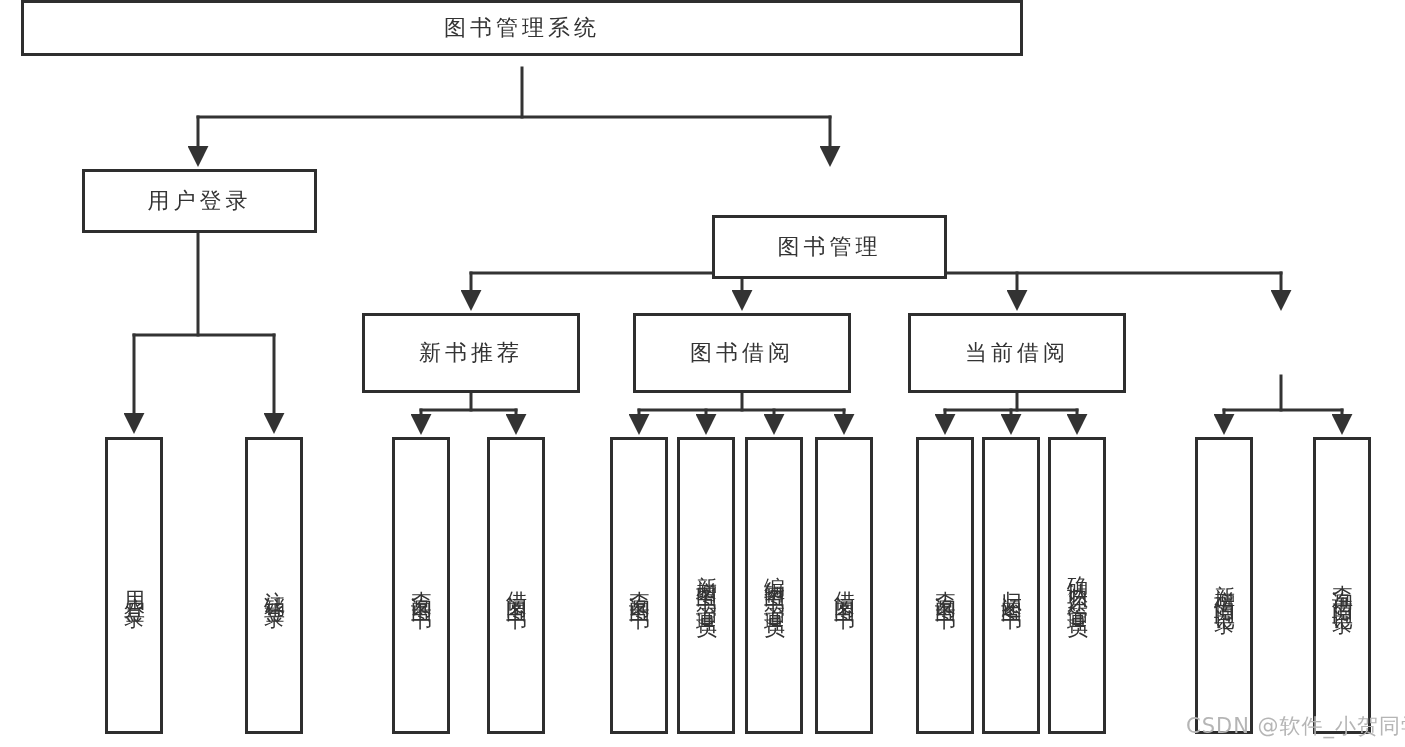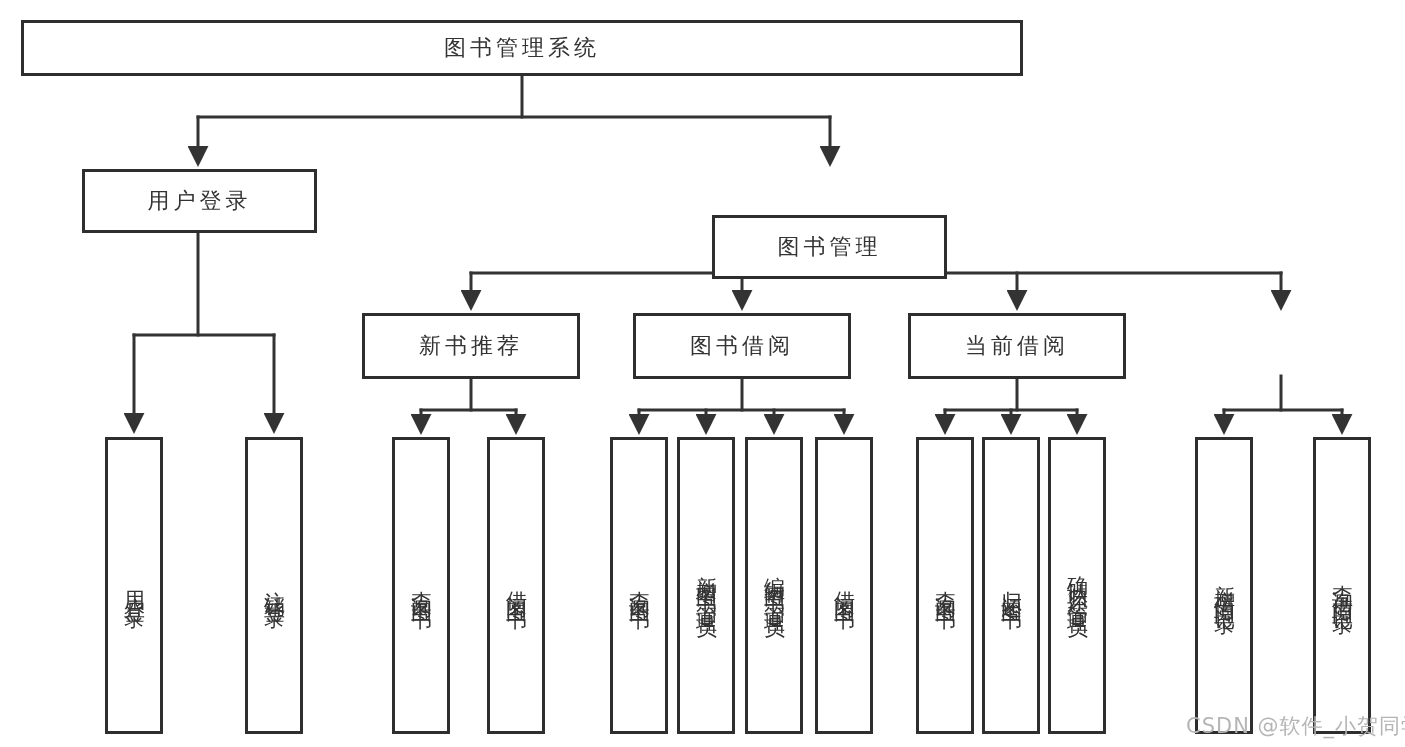--- a/index.html
+++ b/index.html
@@ -36,24 +36,24 @@
     font-size: 22px;
     letter-spacing: 4px;
   }
   .v-node {
     font-size: 21px;
     writing-mode: vertical-rl;
     text-orientation: mixed;
     letter-spacing: 6px;
     line-height: 1;
   }
-  .root  { left: 21px;  top: 20px;  width: 1002px; height: 56px; font-family: Liberation Mono, monospace; }
+  .root  { left: 21px;  top: 0;  width: 1002px; height: 56px; font-family: Liberation Mono, monospace; }
   .lvl2a { left: 82px;  top: 169px; width: 235px;  height: 64px; }
   .lvl2b { left: 712px; top: 169px; width: 235px;  height: 64px; margin-top: 46px; }
-  .lvl3  { top: 313px; width: 218px; height: 66px; }
+  .lvl3  { top: 313px; width: 218px; height: 80px; }
   .lvl3a { left: 362px; }
   .lvl3b { left: 633px; font-family: Liberation Mono, monospace; }
   .lvl3c { left: 908px; }
   .lvl3d { left: 1172px; }
   .leaf  { top: 437px; width: 58px; height: 297px; }
   .lf1  { left: 105px; }
   .lf2  { left: 245px; }
   .lf3  { left: 392px; }
   .lf4  { left: 487px; }
   .lf5  { left: 610px; }

